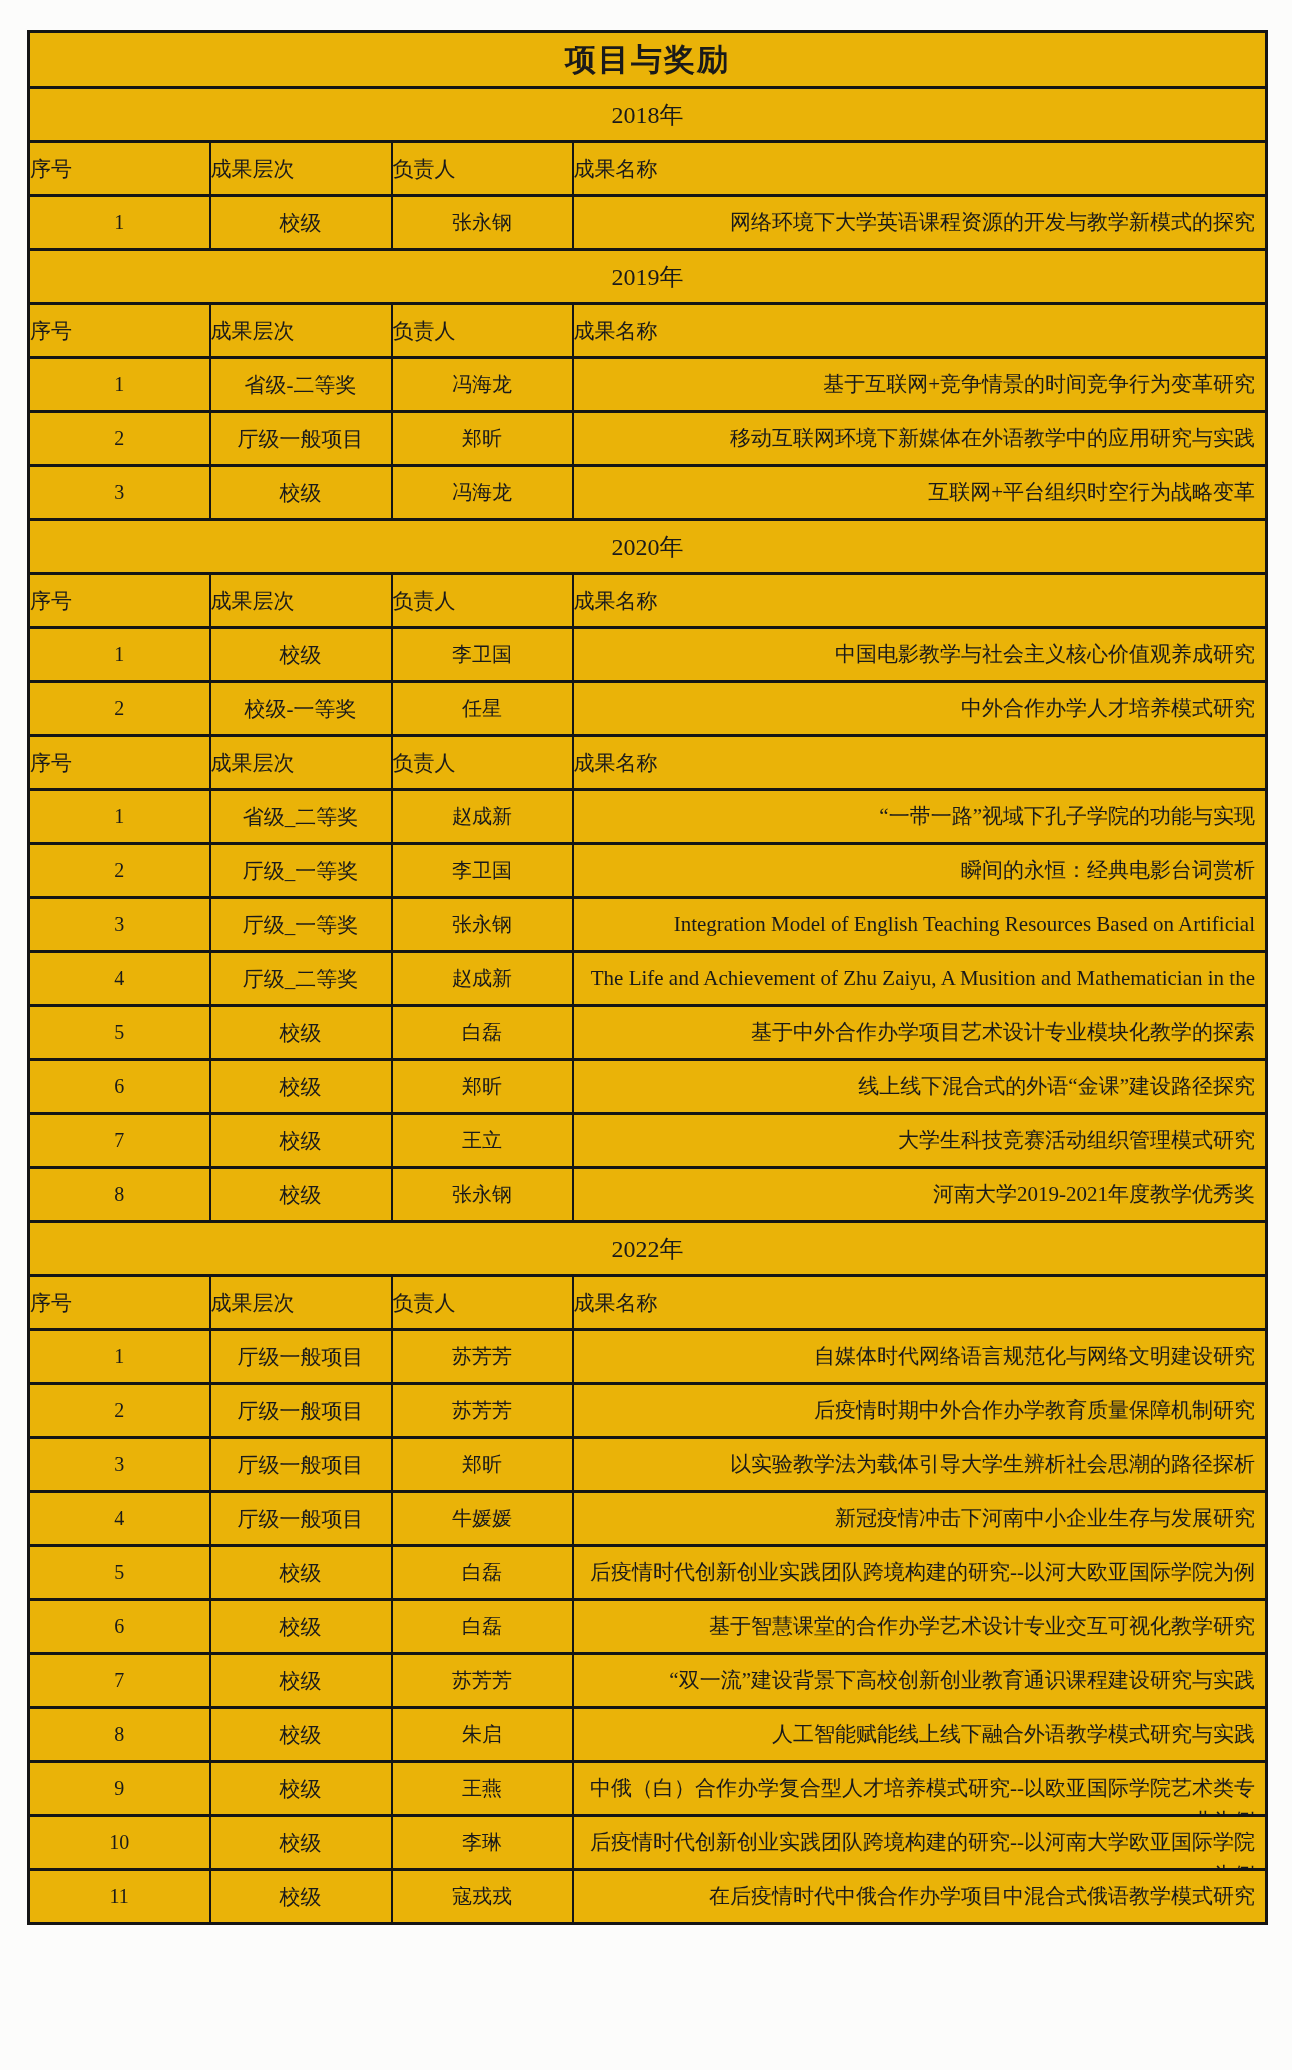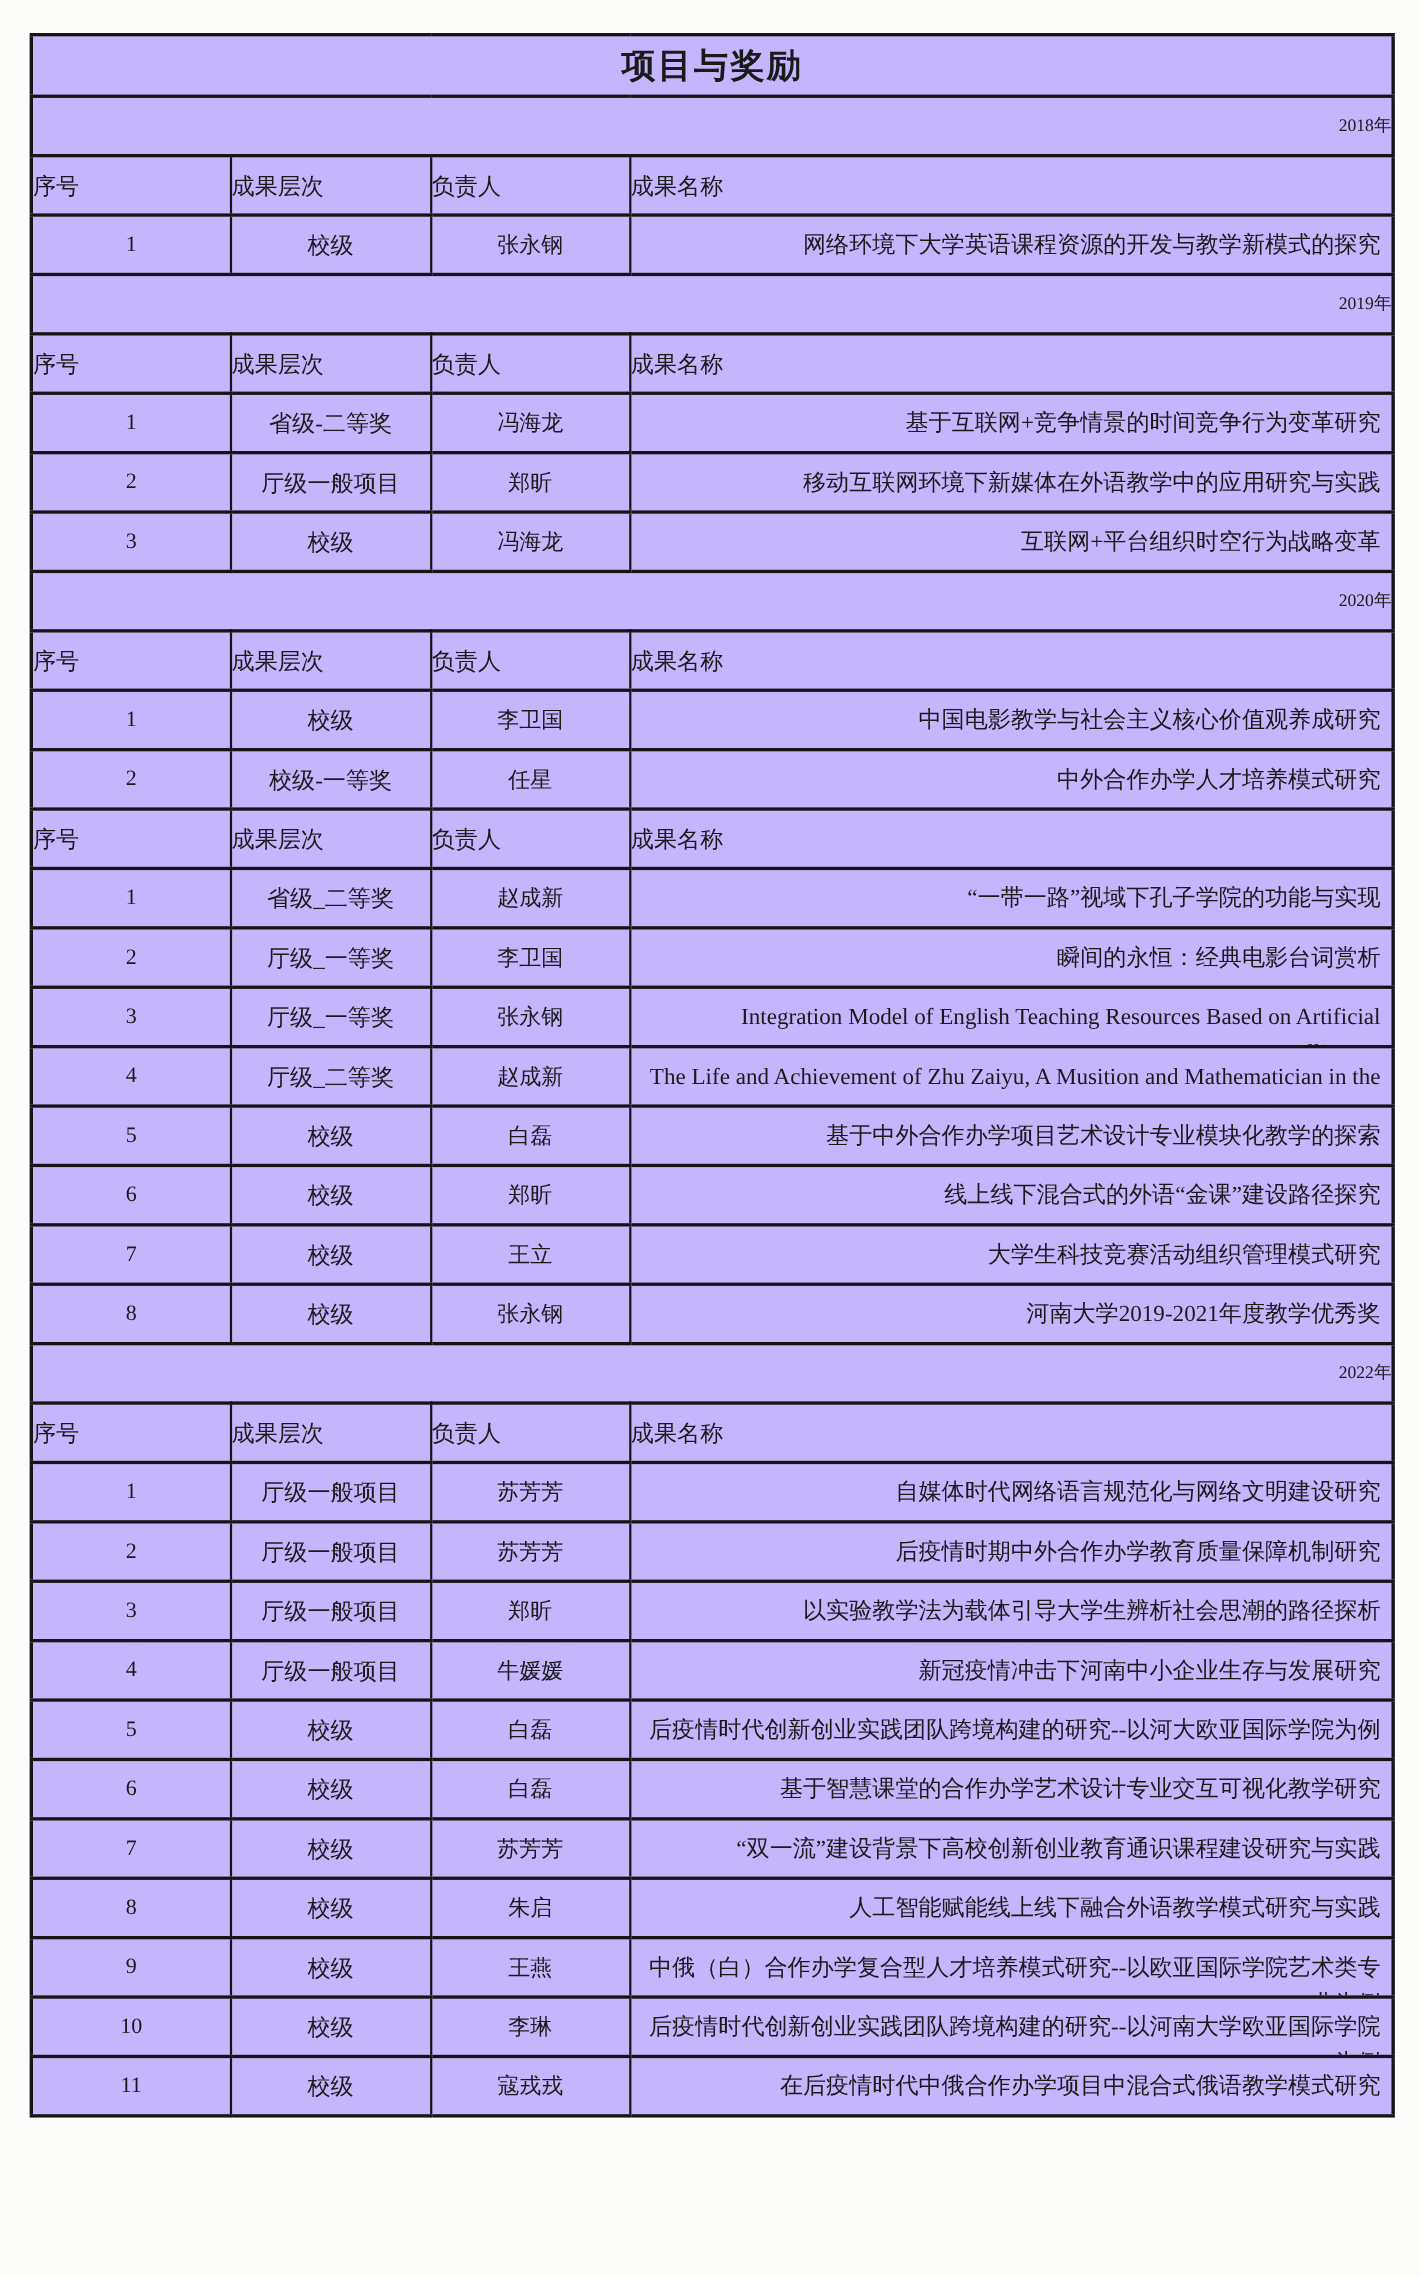--- a/index.html
+++ b/index.html
@@ -7,21 +7,21 @@
     width:1292px;height:2070px;
     background:#fcfcfb;
     color:#1a1a1a;
     font-family:"Liberation Serif","DejaVu Serif",serif;
   }
   .page{padding:30px 0 0 27px;}
   table.awards{
     border-collapse:collapse;
     table-layout:fixed;
     width:1238px;
-    background:#c4b5fd;
+    background:#eab308;
     border:3px solid #151515;
     border-top:3px solid #c9c9c9;
   }
   table.awards td{
     border-style:solid;
     border-color:#151515;
     border-width:3px 2px;
     padding:0;
     vertical-align:middle;
     overflow:hidden;
@@ -29,22 +29,22 @@
   td.title-cell{
     height:53px;
     text-align:center;
     font-weight:bold;
     font-size:31px;
     letter-spacing:2px;
     border-top:none;
   }
   td.year-cell{
     height:51px;
-    text-align:right;
-    font-size:16px;
+    text-align:center;
+    font-size:24px;
   }
   td.head-cell{
     height:51px;
     text-align:left;
     font-size:21px;
   }
   td.cell-no,td.cell-level,td.cell-leader{
     text-align:center;
     font-size:20px;
   }

